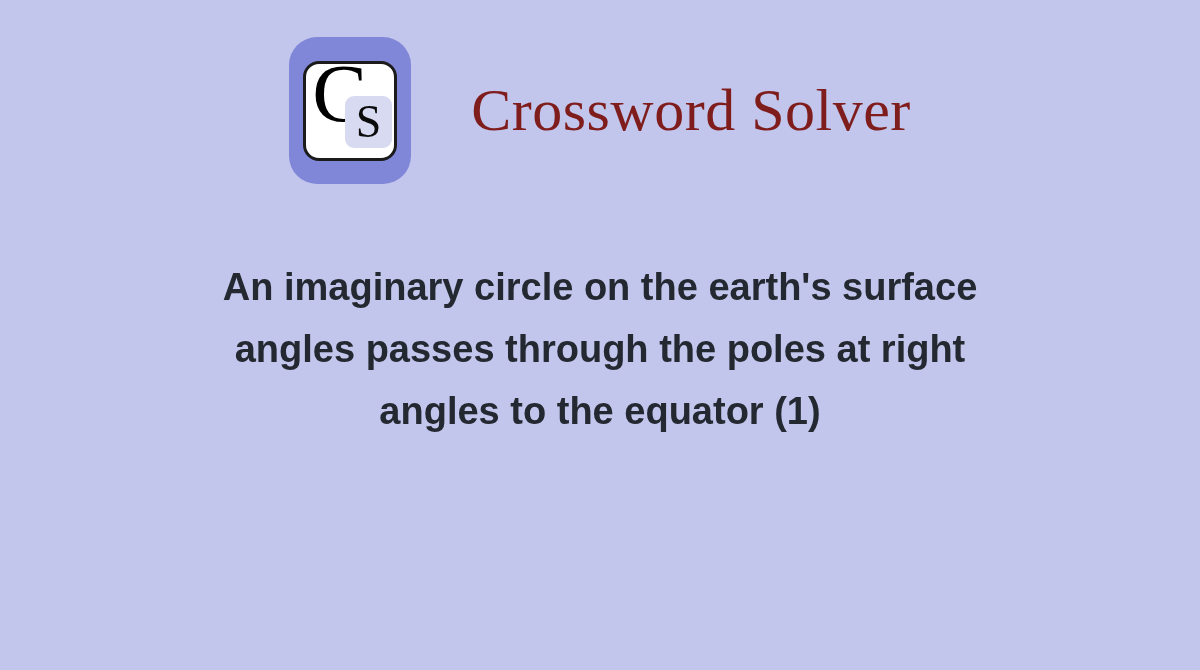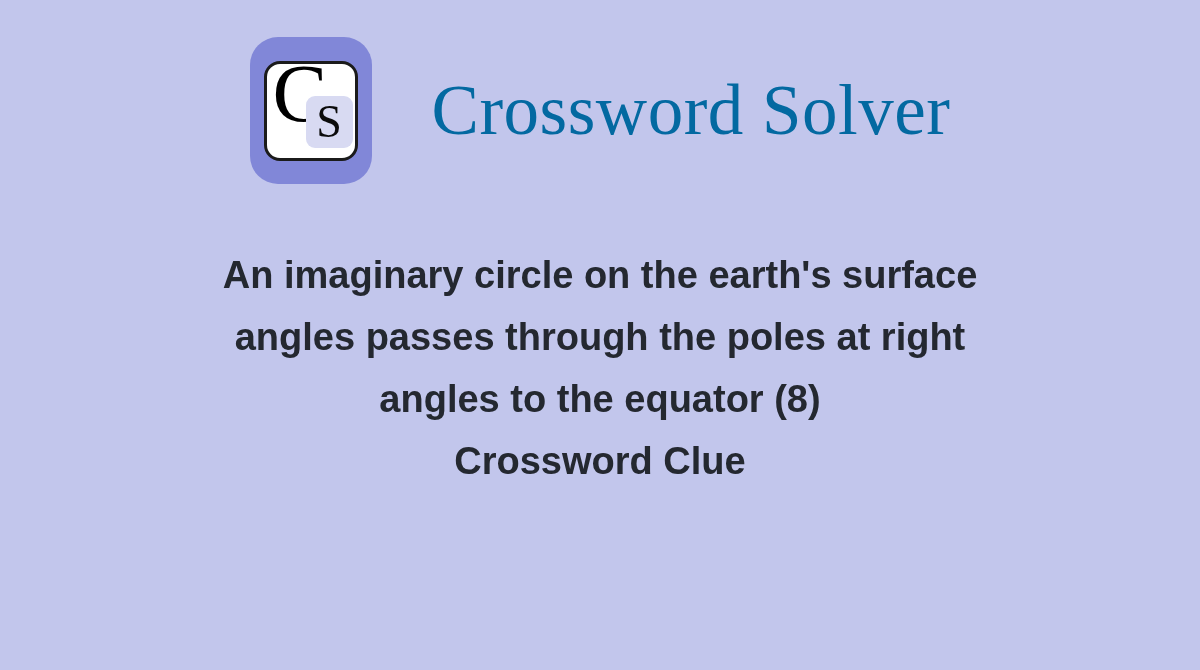--- a/index.html
+++ b/index.html
@@ -87,34 +87,34 @@
     text-align: center;
     font-family: "Liberation Serif", serif;
     font-size: 46px;
     line-height: 48px;
     color: #0b0b0b;
     font-weight: 400;
   }
 
   .brand-title {
     font-family: "Liberation Serif", serif;
-    font-size: 71px;
+    font-size: 60px;
     line-height: 1.05;
     font-weight: 400;
-    color: #0369a1;
+    color: #7f1d1d;
     letter-spacing: 0.5px;
     white-space: nowrap;
   }
 
   
   .clue-block {
     position: absolute;
     left: 50%;
     transform: translateX(-50%);
-    top: 244px;
+    top: 256px;
     width: 1010px;
     text-align: center;
   }
 
   .clue-line {
     font-family: "Liberation Sans", sans-serif;
     font-size: 38px;
     line-height: 62px;
     font-weight: bold;
     color: #242830;
@@ -146,17 +146,16 @@
       </div>
     </div>
 
     <div class="brand-title">Crossword Solver</div>
 
   </div>
 
   <div class="clue-block">
     <div class="clue-line">An imaginary circle on the earth's surface</div>
     <div class="clue-line">angles passes through the poles at right</div>
-    <div class="clue-line">angles to the equator (8)</div>
-    <div class="clue-suffix">Crossword Clue</div>
+    <div class="clue-line">angles to the equator (1)</div>
   </div>
 
 </div>
 
 </body></html>

